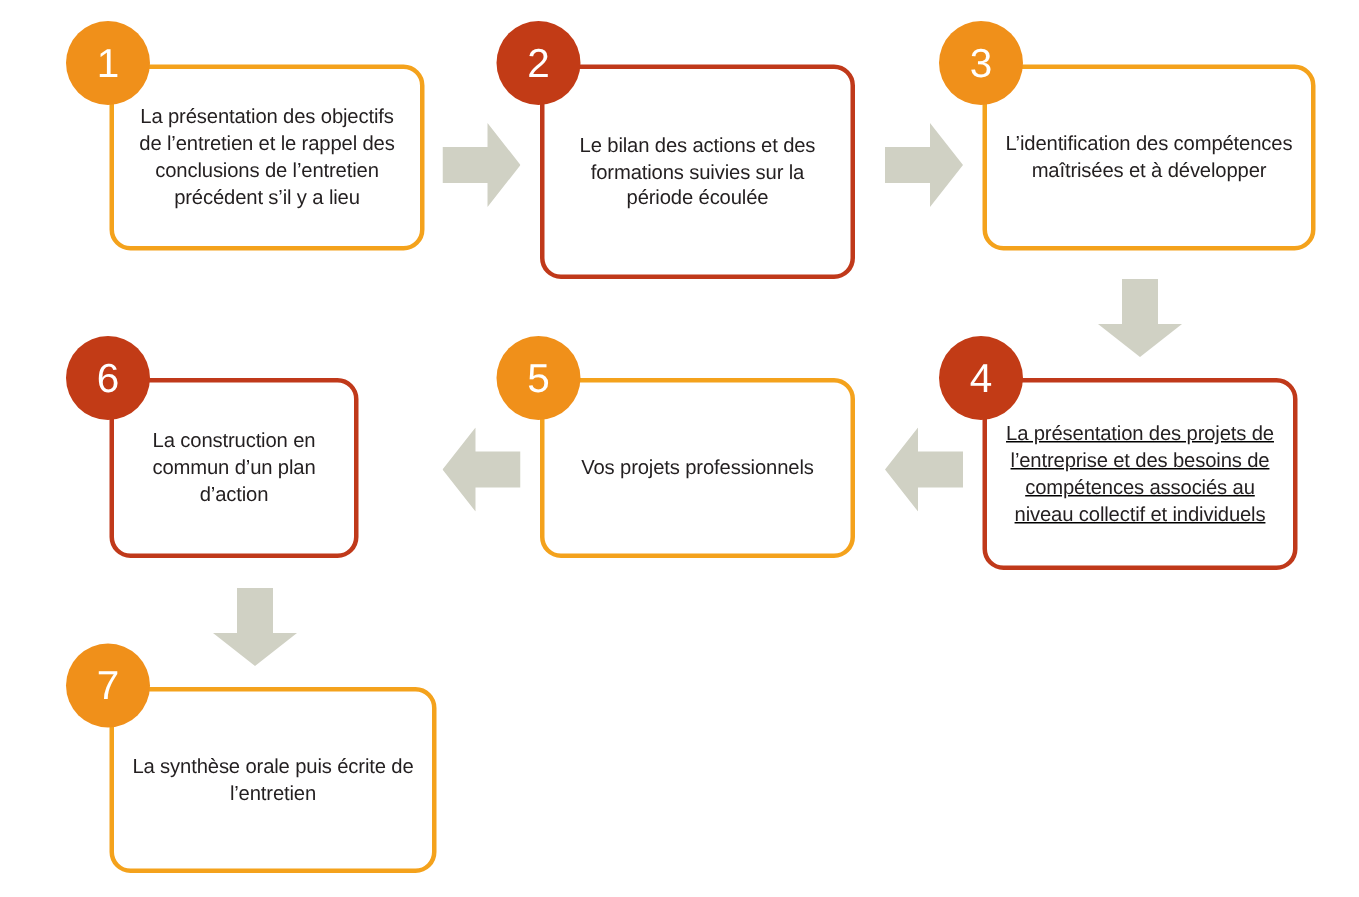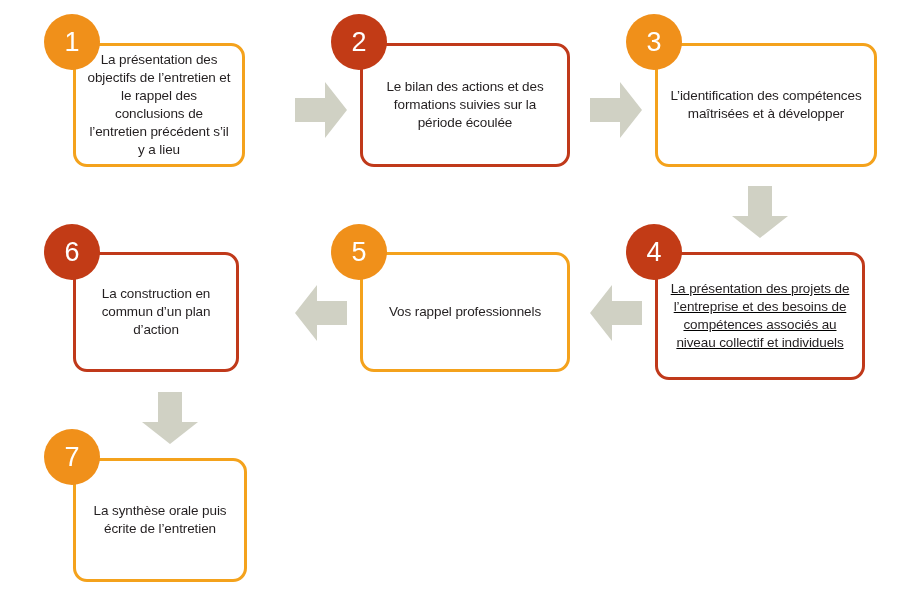--- a/index.html
+++ b/index.html
@@ -57,36 +57,36 @@
     position: absolute;
   }
   .arrow svg { display: block; }
 </style>
 </head>
 <body>
 
 <div id="canvas">
 
   <div class="step">
-    <div class="step-box" style="left:73px; top:43px; width:172px; height:124px; border-color:#F4A21C;">
+    <div class="step-box" style="left:73px; top:43px; width:210px; height:124px; border-color:#F4A21C;">
       <div class="step-text">La présentation des objectifs de l’entretien et le rappel des conclusions de l’entretien précédent s’il y a lieu</div>
     </div>
     <div class="step-circle" style="left:44px; top:14px; background:#F0901A;">
       <span>1</span>
     </div>
   </div>
 
   <div class="arrow" style="left:295px; top:82px;">
     <svg width="52" height="56" viewBox="0 0 52 56" aria-hidden="true">
       <polygon points="0,16 30,16 30,0 52,28 30,56 30,40 0,40" fill="#D0D1C4"></polygon>
     </svg>
   </div>
 
   <div class="step">
-    <div class="step-box" style="left:360px; top:43px; width:210px; height:124px; border-color:#C0391A;">
+    <div class="step-box" style="left:360px; top:43px; width:210px; height:143px; border-color:#C0391A;">
       <div class="step-text">Le bilan des actions et des formations suivies sur la période écoulée</div>
     </div>
     <div class="step-circle" style="left:331px; top:14px; background:#C23B16;">
       <span>2</span>
     </div>
   </div>
 
   <div class="arrow" style="left:590px; top:82px;">
     <svg width="52" height="56" viewBox="0 0 52 56" aria-hidden="true">
       <polygon points="0,16 30,16 30,0 52,28 30,56 30,40 0,40" fill="#D0D1C4"></polygon>
@@ -118,21 +118,21 @@
   </div>
 
   <div class="arrow" style="left:590px; top:285px;">
     <svg width="52" height="56" viewBox="0 0 52 56" aria-hidden="true">
       <polygon points="52,16 22,16 22,0 0,28 22,56 22,40 52,40" fill="#D0D1C4"></polygon>
     </svg>
   </div>
 
   <div class="step">
     <div class="step-box" style="left:360px; top:252px; width:210px; height:120px; border-color:#F4A21C;">
-      <div class="step-text">Vos rappel professionnels</div>
+      <div class="step-text">Vos projets professionnels</div>
     </div>
     <div class="step-circle" style="left:331px; top:224px; background:#F0901A;">
       <span>5</span>
     </div>
   </div>
 
   <div class="arrow" style="left:295px; top:285px;">
     <svg width="52" height="56" viewBox="0 0 52 56" aria-hidden="true">
       <polygon points="52,16 22,16 22,0 0,28 22,56 22,40 52,40" fill="#D0D1C4"></polygon>
     </svg>
@@ -147,21 +147,21 @@
     </div>
   </div>
 
   <div class="arrow" style="left:142px; top:392px;">
     <svg width="56" height="52" viewBox="0 0 56 52" aria-hidden="true">
       <polygon points="16,0 40,0 40,30 56,30 28,52 0,30 16,30" fill="#D0D1C4"></polygon>
     </svg>
   </div>
 
   <div class="step">
-    <div class="step-box" style="left:73px; top:458px; width:174px; height:124px; border-color:#F4A21C;">
+    <div class="step-box" style="left:73px; top:458px; width:218px; height:124px; border-color:#F4A21C;">
       <div class="step-text">La synthèse orale puis écrite de l’entretien</div>
     </div>
     <div class="step-circle" style="left:44px; top:429px; background:#F0901A;">
       <span>7</span>
     </div>
   </div>
 
 </div>
 
 </body></html>

